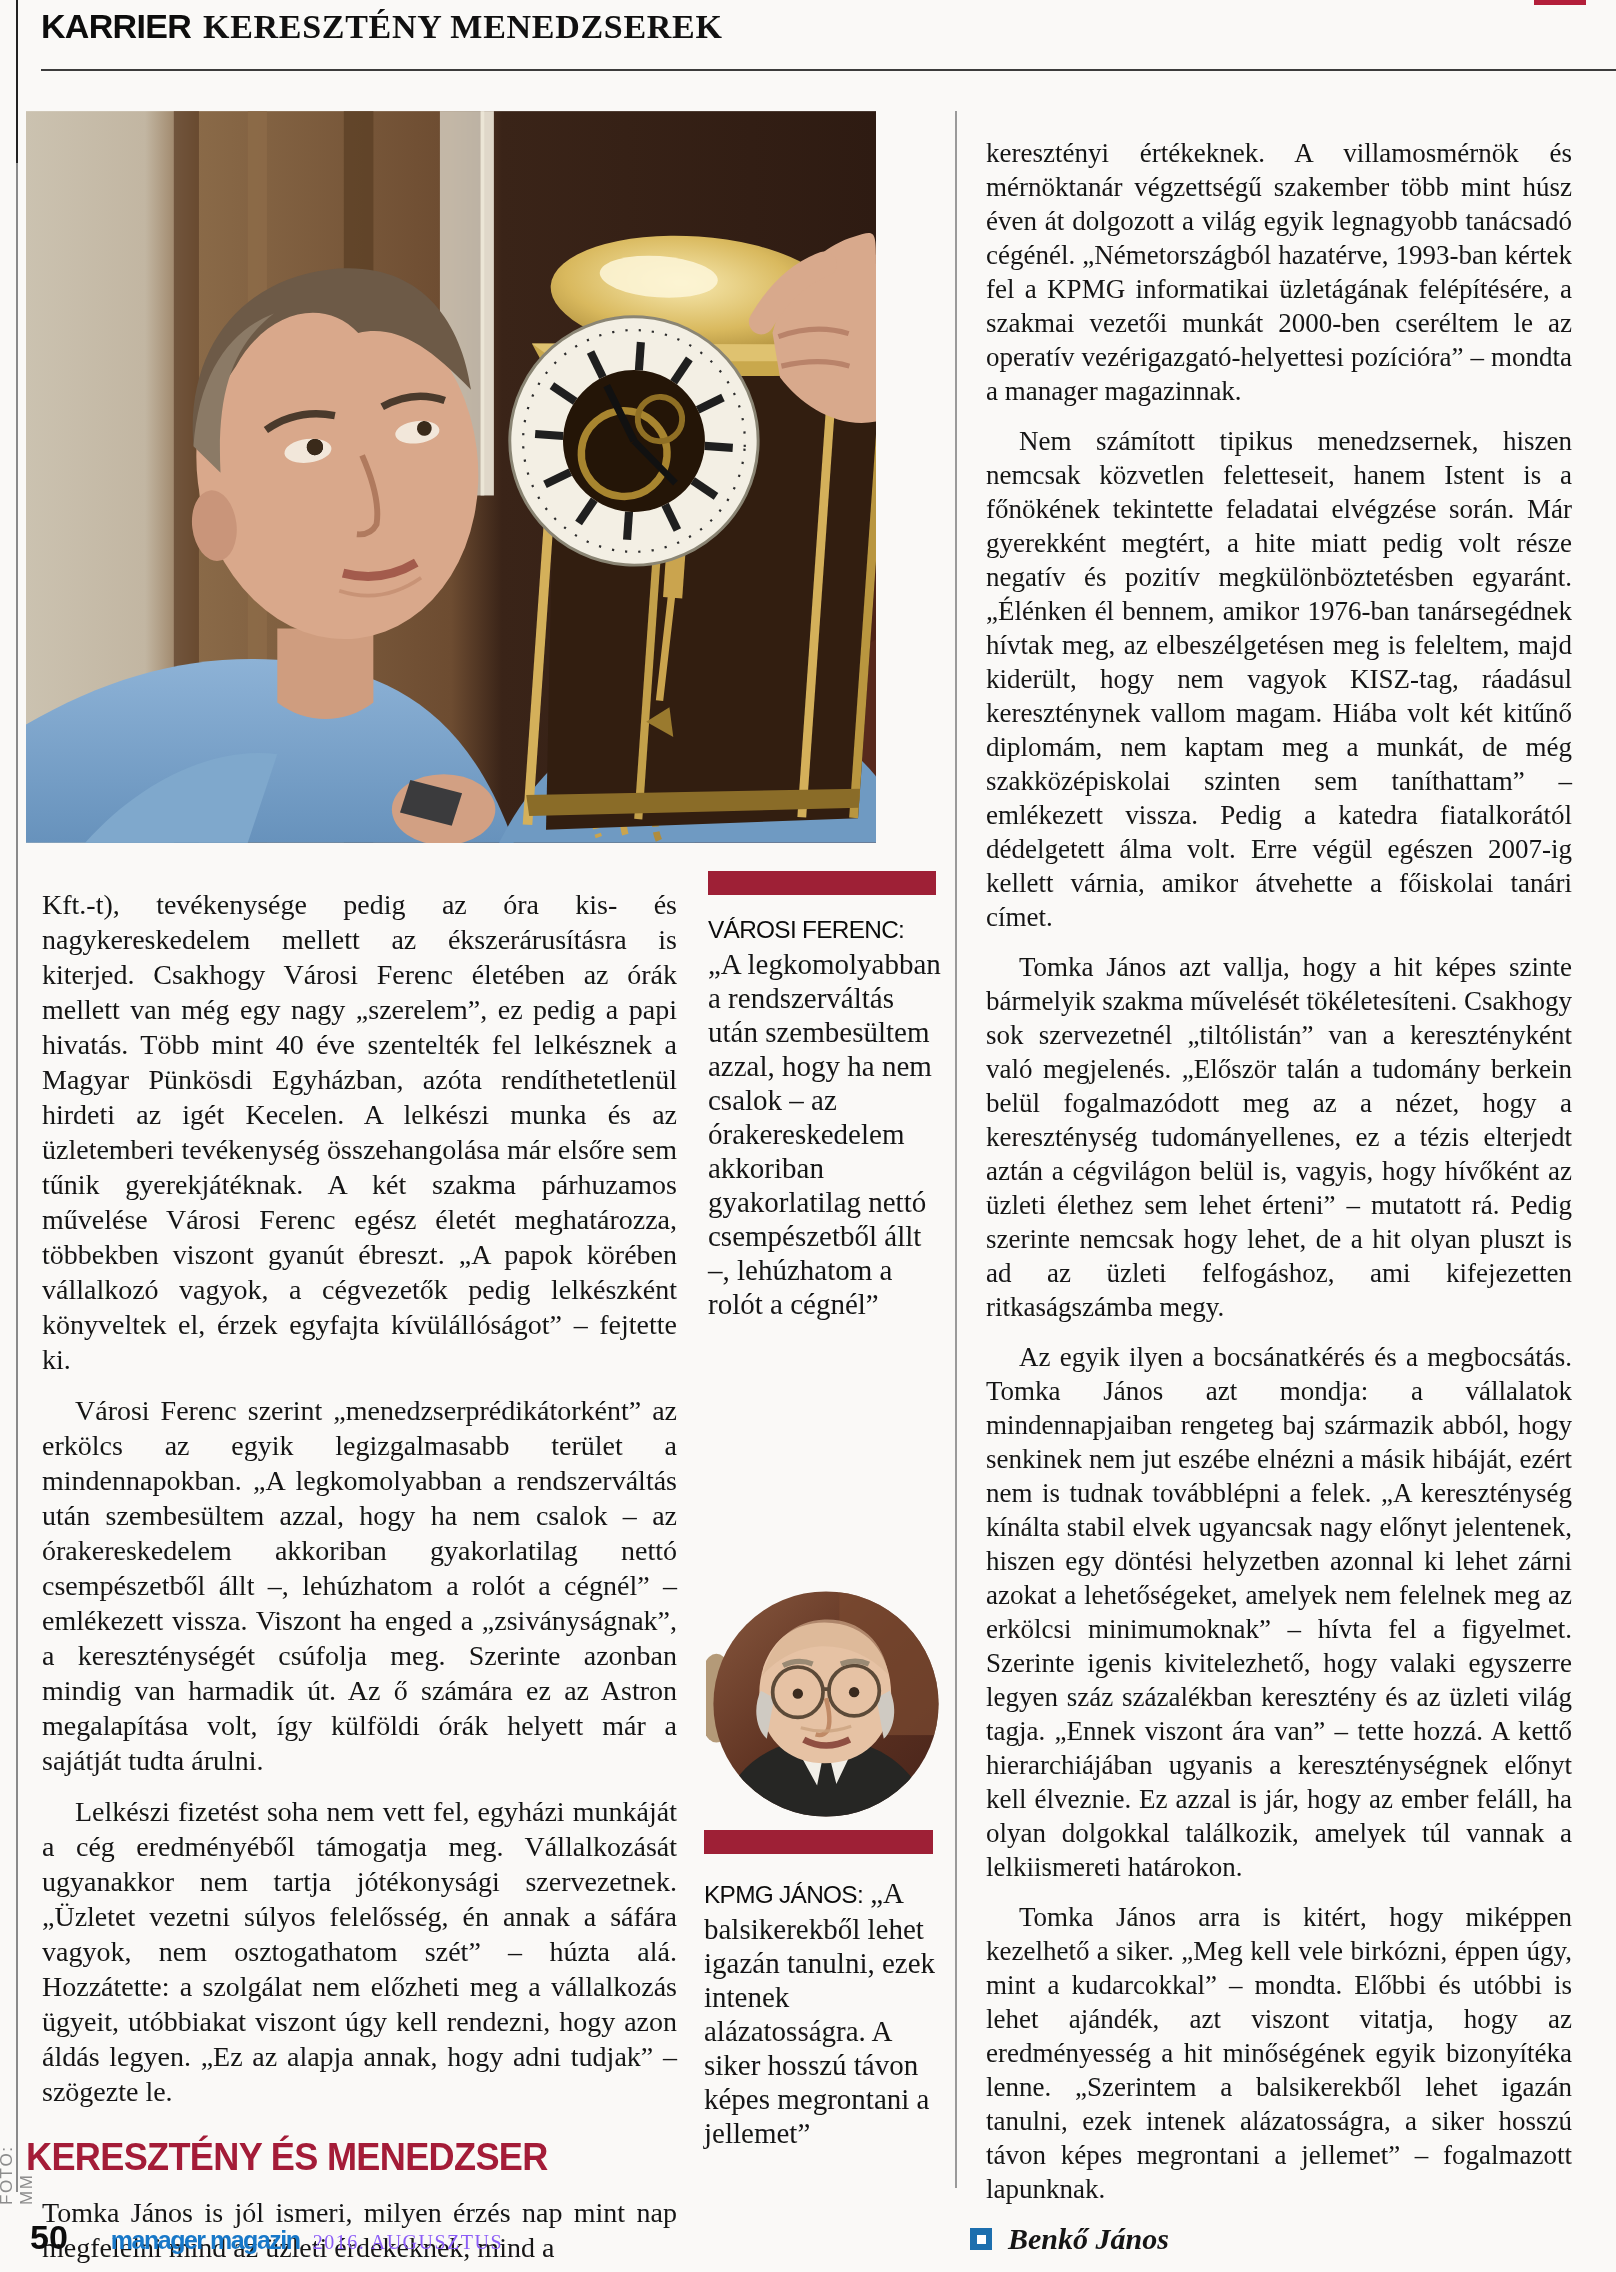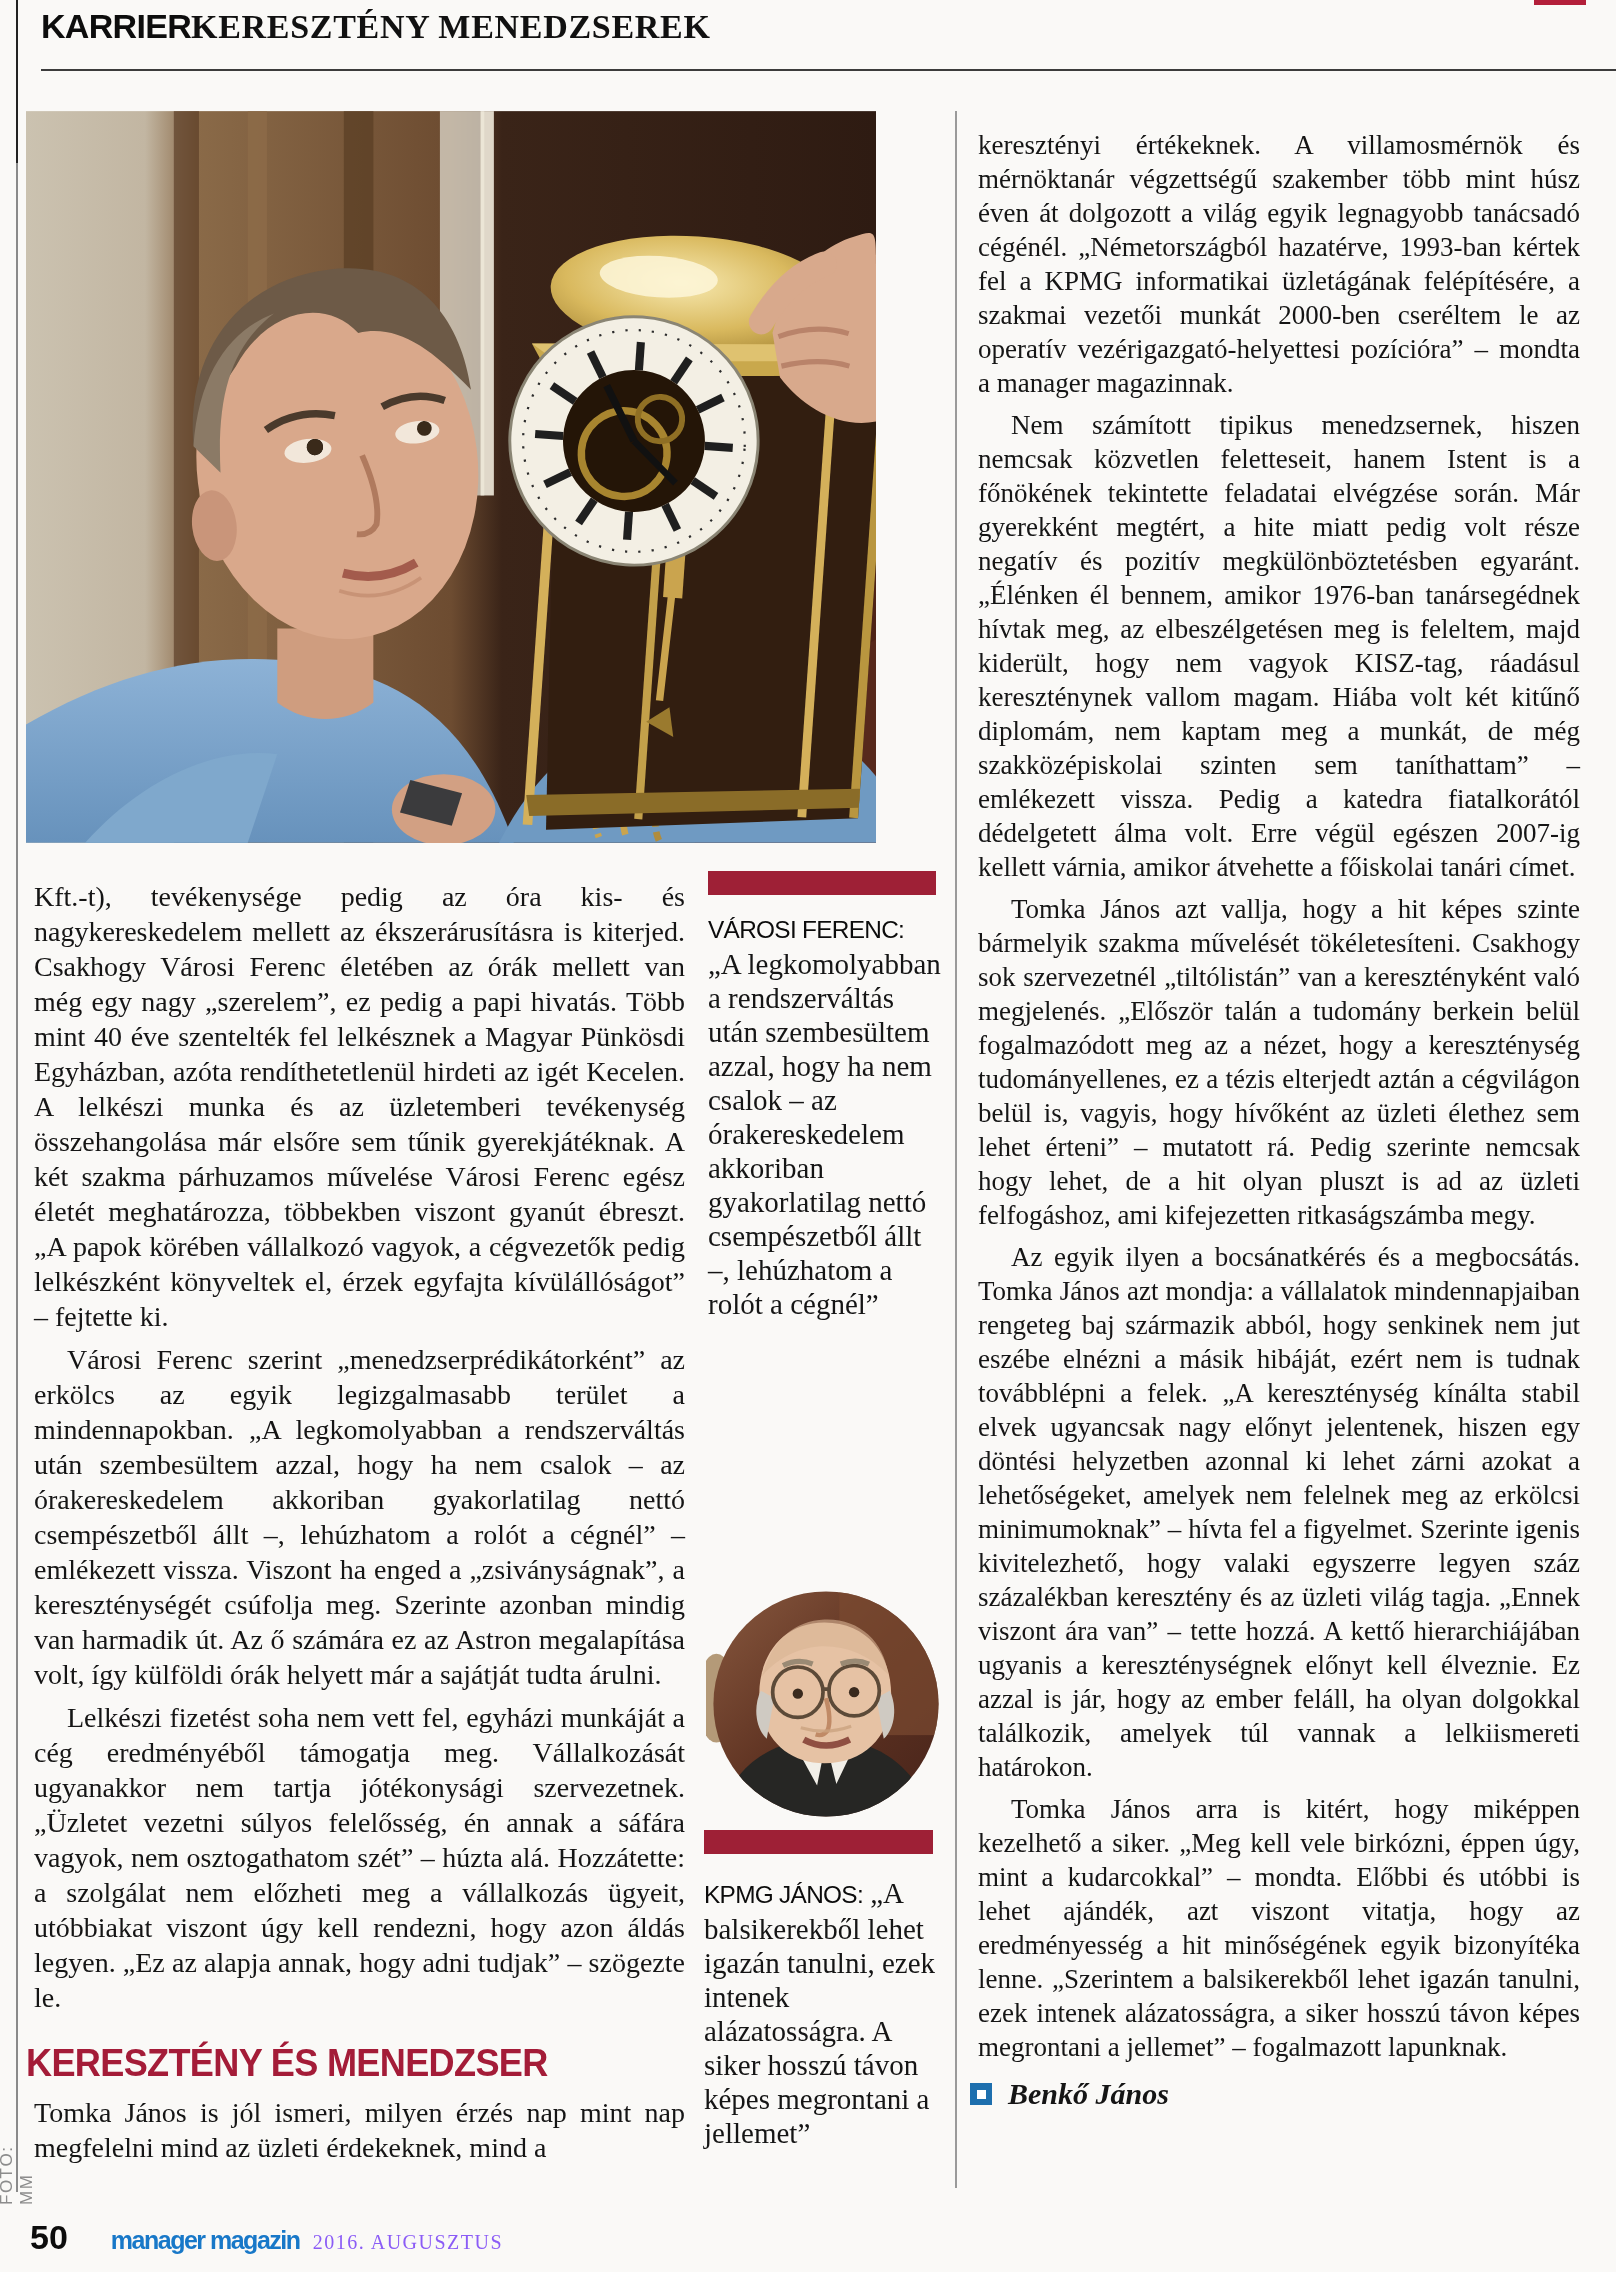--- a/index.html
+++ b/index.html
@@ -6,26 +6,26 @@
   .page{position:relative;width:1616px;height:2273px;background:#faf9f7;overflow:hidden;
         font-family:"Liberation Serif", serif;color:#151515;}
   
   .left-trim{position:absolute;left:16.3px;top:0;width:2.2px;height:2192px;background:#8a8a8a;}
   .left-trim-dark{position:absolute;left:16.3px;top:0;width:2.2px;height:163px;background:#222;}
   .top-right-red{position:absolute;right:30px;top:0;width:52px;height:5.2px;background:#b31f3a;}
   .header{position:absolute;left:41px;top:7.4px;white-space:nowrap;}
   .header .kicker{font-family:"Liberation Sans",sans-serif;font-weight:900;font-size:34px;
                   letter-spacing:-0.7px;color:#0d0d0d;}
   .header .topic{font-family:"Liberation Serif",serif;font-weight:700;font-size:34px;
-                 letter-spacing:0.7px;color:#111;margin-left:0;}
+                 letter-spacing:0.7px;color:#111;margin-left:12px;}
   .header-rule{position:absolute;left:41px;top:69px;width:1575px;height:2.2px;background:#3c3c3c;}
   
   .col-rule{position:absolute;left:955px;top:111px;width:1.5px;height:2077px;background:#9a9a9a;}
   .body-col{position:absolute;text-align:justify;}
-  .body-col p{margin:8px;font-size:28px;line-height:35px;}
+  .body-col p{margin:16px;font-size:28px;line-height:35px;}
   .body-col p.indent{text-indent:33px;}
   .left-col{left:26px;top:871px;width:667px;}
   .right-col{left:970px;top:120px;width:618px;}
   .right-col p{font-size:27px;line-height:34px;}
   .section-heading{font-family:"Liberation Sans",sans-serif;font-weight:900;font-size:38px;
                    color:#a41c38;letter-spacing:-0.7px;transform:scaleX(.95);transform-origin:left;
                    margin:27px 0 10.4px 0;white-space:nowrap;}
   
   .red-bar{position:absolute;background:#9e2036;}
   .bar1{left:708px;top:871px;width:228px;height:24.4px;}

